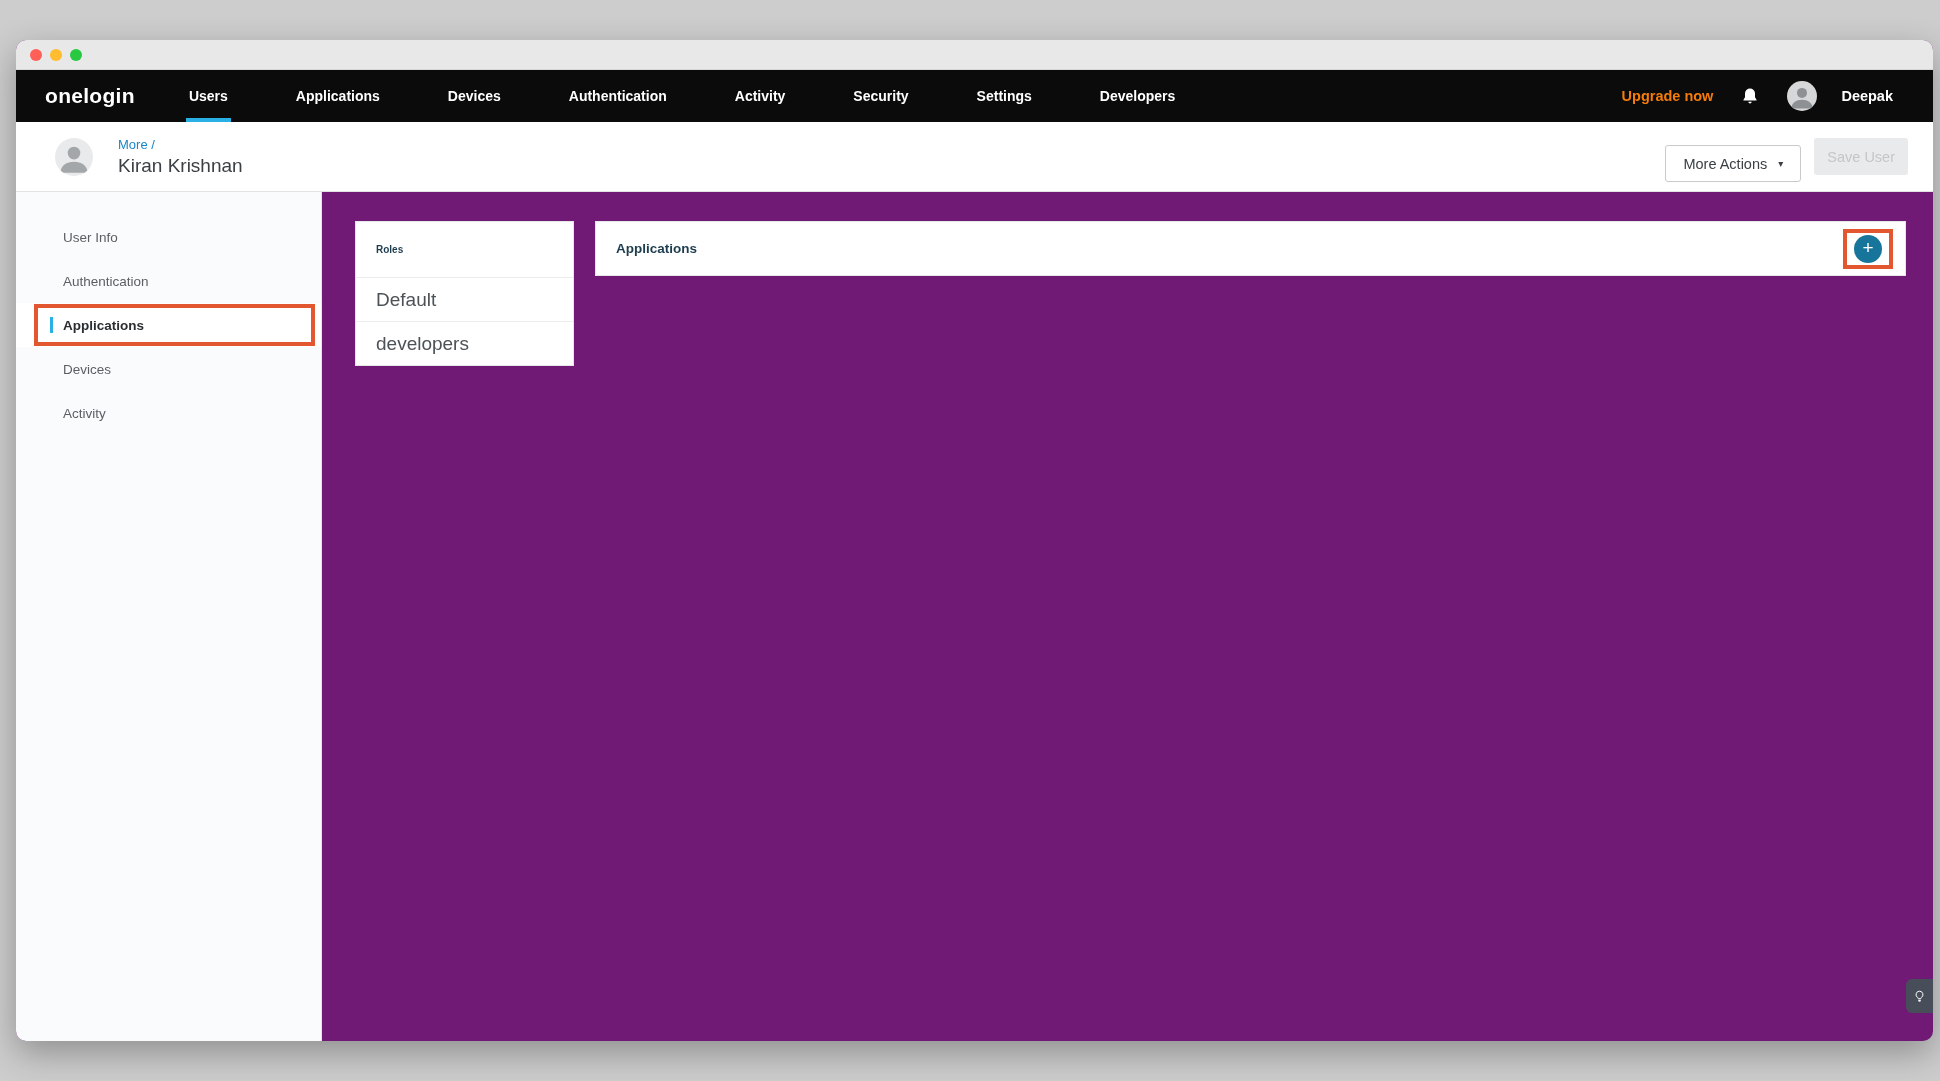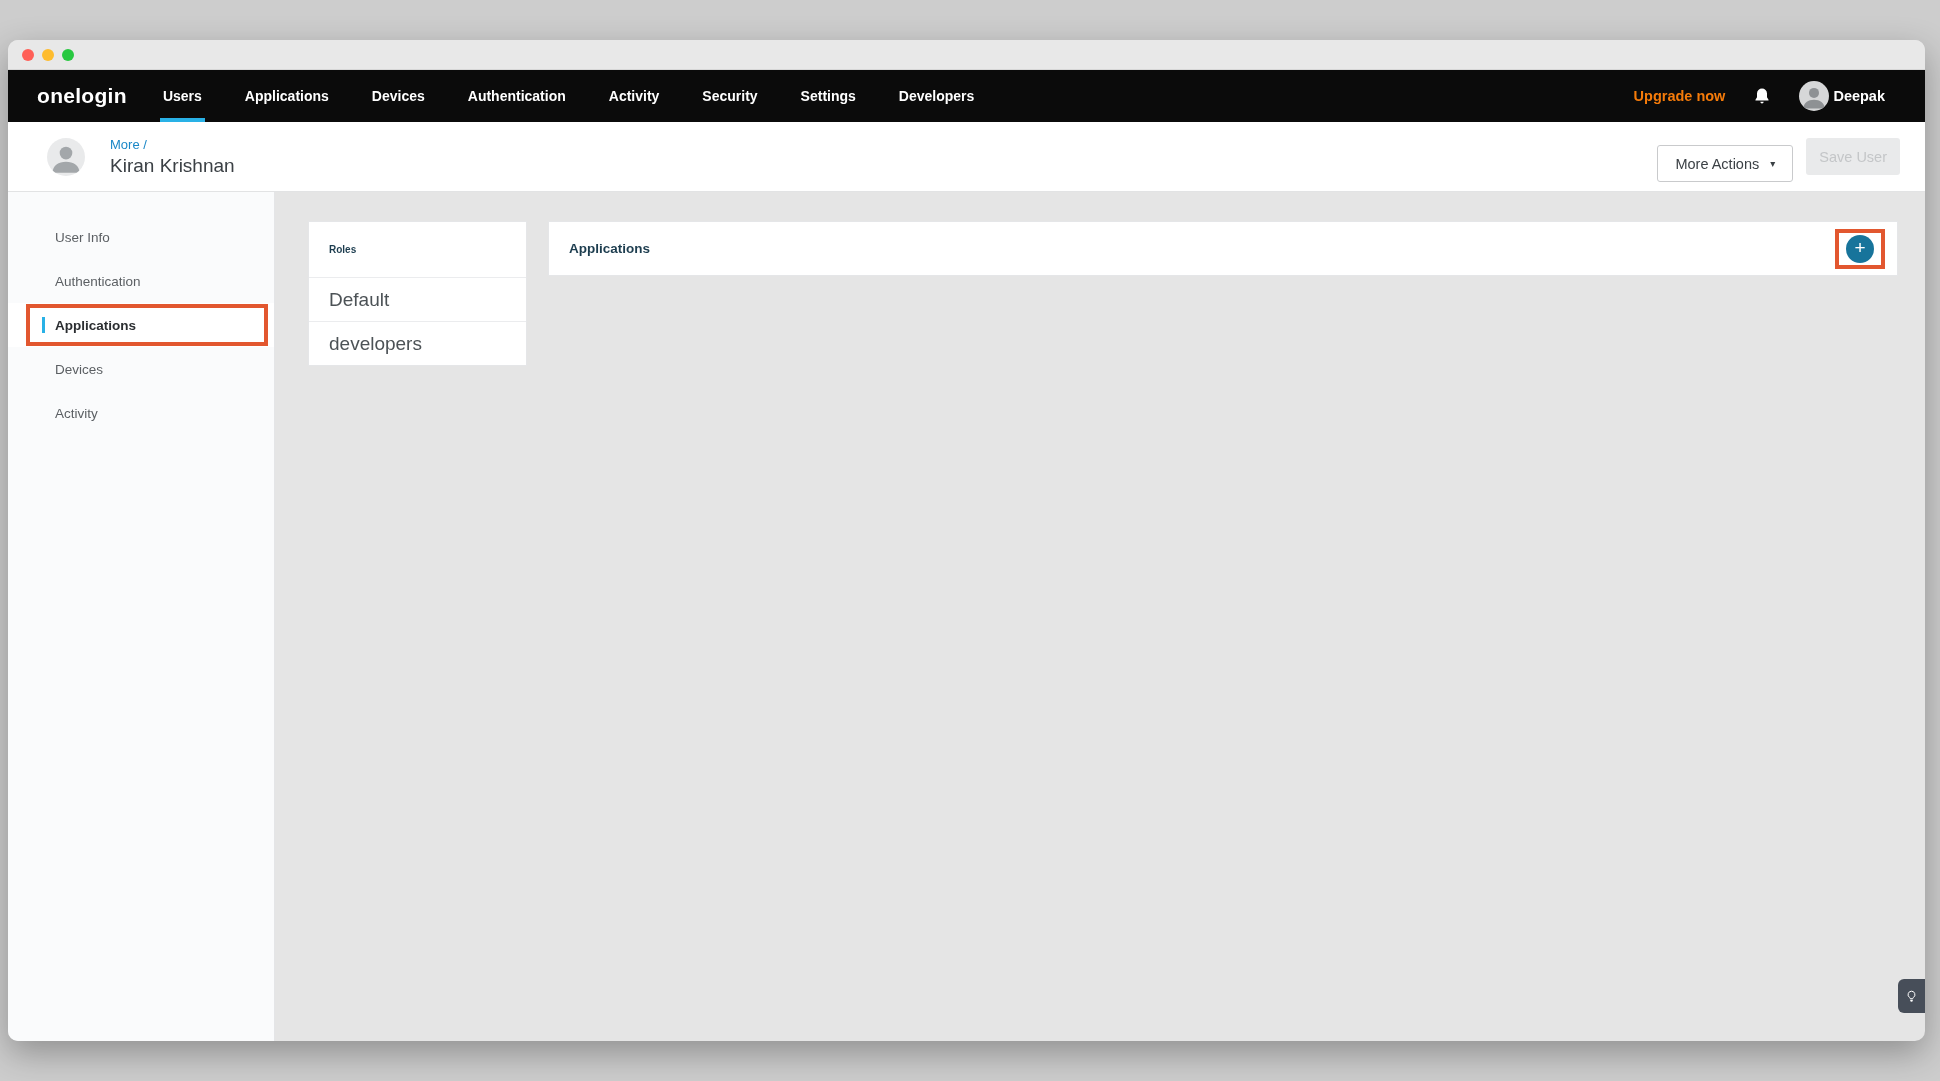--- a/index.html
+++ b/index.html
@@ -4,57 +4,57 @@
 <style>
   * { margin:0; padding:0; box-sizing:border-box; }
   html,body { width:1940px; height:1081px; }
   body {
     background:#cdcdcd;
     font-family:"Liberation Sans", sans-serif;
     position:relative;
     overflow:hidden;
   }
   .window {
-    position:absolute; left:8px; top:40px;
+    position:absolute; left:16px; top:40px;
     width:1917px; height:1001px;
     border-radius:10px; overflow:hidden;
-    background:#e5e5e5;
+    background:#701a75;
     box-shadow:0 12px 34px rgba(0,0,0,.30);
     display:flex; flex-direction:column;
   }
   
   .titlebar {
     height:30px; background:#e8e8e8; flex:0 0 auto;
     display:flex; align-items:center; padding-left:14px; gap:8px;
     border-bottom:1px solid #d6d6d6;
   }
   .tl-dot { width:12px; height:12px; border-radius:50%; }
   .tl-close { background:#ff5f57; }
   .tl-min   { background:#febc2e; }
   .tl-max   { background:#28c840; }
   
   .navbar {
     height:52px; background:#0b0b0b; flex:0 0 auto;
     display:flex; align-items:center; color:#fff;
     padding:0 40px 0 29px;
   }
   .logo { font-size:21px; font-weight:700; letter-spacing:.3px; }
-  .nav-items { display:flex; margin-left:36px; gap:43px; height:100%; align-items:stretch; }
+  .nav-items { display:flex; margin-left:54px; gap:68px; height:100%; align-items:stretch; }
   .nav-item {
     font-size:14px; font-weight:600; display:flex; align-items:center;
     position:relative; cursor:pointer; white-space:nowrap;
   }
   .nav-item.active::after {
     content:""; position:absolute; left:-3px; right:-3px; bottom:0;
     height:4px; background:#29b1e6;
   }
   .nav-right { margin-left:auto; display:flex; align-items:center; gap:27px; }
   .upgrade { color:#f57b0a; font-weight:700; font-size:14.5px; cursor:pointer; }
   .bell { width:20px; height:20px; cursor:pointer; display:flex; }
-  .nav-user { display:flex; align-items:center; gap:4px; cursor:pointer; }
+  .nav-user { display:flex; align-items:center; gap:24px; cursor:pointer; }
   .nav-user .uname { font-size:14.5px; font-weight:700; }
   .avatar {
     border-radius:50%; background:#d6d7d8; overflow:hidden;
     display:flex; align-items:flex-end; justify-content:center;
   }
   .avatar.nav-av { width:30px; height:30px; }
   .avatar.hdr-av { width:38px; height:38px; background:#e9eaeb; }
   
   .page-header {
     height:70px; background:#fff; flex:0 0 auto;
@@ -74,21 +74,21 @@
     padding:0 17px; gap:11px; cursor:pointer;margin-top:14px;
   }
   .btn-more .caret { font-size:10px; color:#3b4045; }
   .btn-save {
     background:#e9eaeb; border:none; color:#c4c6c8;
     padding:0 13px; cursor:default;
   }
   
   .body-area { flex:1; display:flex; min-height:0; }
   .sidebar {
-    width:267px; flex:0 0 auto; background:#fafbfc;
+    width:306px; flex:0 0 auto; background:#fafbfc;
     border-right:1px solid #e4e5e7; padding-top:23px;
   }
   .sidebar-item {
     height:44px; display:flex; align-items:center;
     padding-left:47px; font-size:13.5px; color:#5b5f63;
     cursor:pointer; position:relative;
   }
   .sidebar-item.active { background:#fff; color:#2b2e31; font-weight:700; }
   .active-bar {
     position:absolute; left:34px; top:50%; transform:translateY(-50%);

